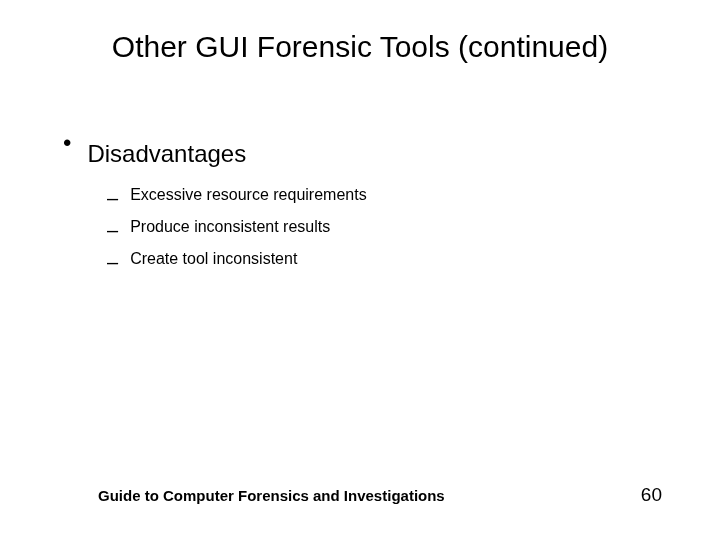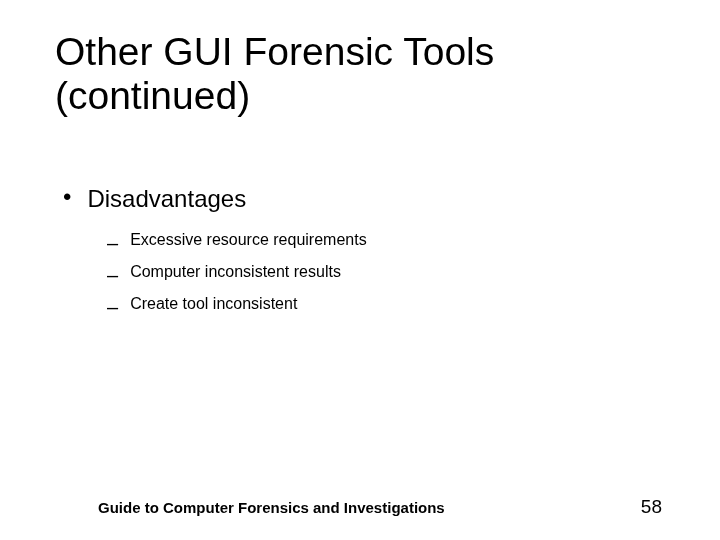--- a/index.html
+++ b/index.html
@@ -16,42 +16,43 @@
       position: relative;
       overflow: hidden;
     }
     .slide {
       width: 100%;
       height: 100%;
       padding: 30px 55px 20px 55px;
       position: relative;
     }
     .title {
-      font-size: 39px;
+      font-size: 30px;
       font-weight: normal;
-      text-align: left;
+      text-align: center;
       margin-bottom: 65px;
       letter-spacing: 0px;
     }
     .content {
       padding-left: 8px;
     }
     .bullet-level1 {
       display: flex;
       align-items: flex-start;
       margin-bottom: 16px;
     }
     .bullet-level1 .bullet {
       font-size: 24px;
       margin-right: 16px;
       line-height: 1.2;
     }
     .bullet-level1 .text {
       font-size: 24px;
       line-height: 1.3;
+      margin-top: 9px;
     }
     .sublist {
       padding-left: 44px;
       margin-top: 0px;
     }
     .bullet-level2 {
       display: flex;
       align-items: flex-start;
       margin-bottom: 6px;
     }
@@ -59,21 +60,21 @@
       font-size: 20px;
       margin-right: 12px;
       line-height: 1.3;
     }
     .bullet-level2 .text {
       font-size: 16px;
       line-height: 1.3;
     }
     .footer {
       position: absolute;
-      bottom: 22px;
+      bottom: 34px;
       left: 0;
       width: 100%;
       padding: 0 58px 0 98px;
       display: flex;
       justify-content: space-between;
       align-items: baseline;
     }
     .footer-text {
       font-size: 15px;
       font-weight: bold;
@@ -94,26 +95,26 @@
       <span class="bullet">•</span>
       <span class="text">Disadvantages</span>
     </div>
     <div class="sublist">
       <div class="bullet-level2">
         <span class="dash">–</span>
         <span class="text">Excessive resource requirements</span>
       </div>
       <div class="bullet-level2">
         <span class="dash">–</span>
-        <span class="text">Computer inconsistent results</span>
+        <span class="text">Produce inconsistent results</span>
       </div>
       <div class="bullet-level2">
         <span class="dash">–</span>
         <span class="text">Create tool inconsistent</span>
       </div>
     </div>
   </div>
 
   <div class="footer">
     <span class="footer-text">Guide to Computer Forensics and Investigations</span>
-    <span class="page-number">58</span>
+    <span class="page-number">60</span>
   </div>
 </div>
 
 </body></html>

